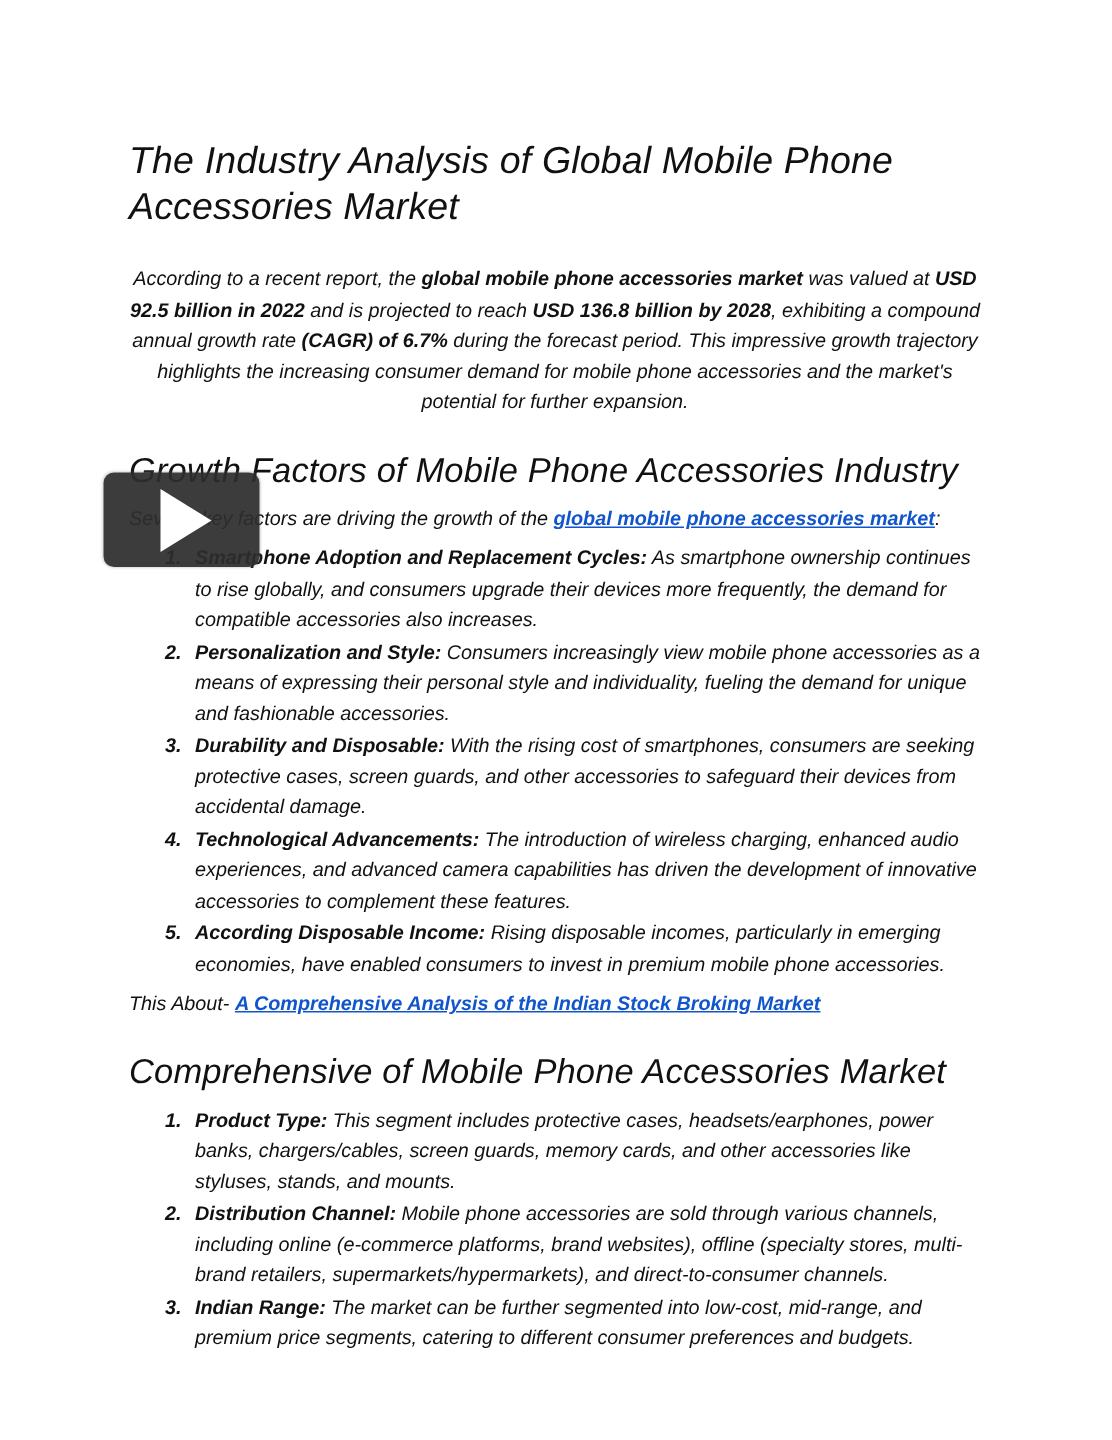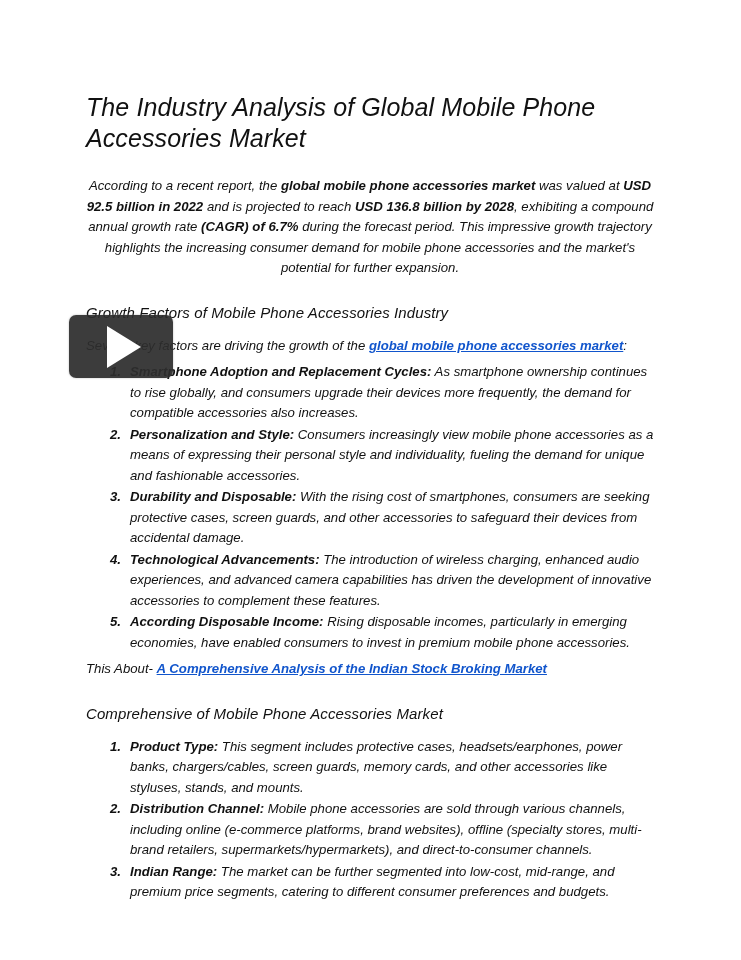--- a/index.html
+++ b/index.html
@@ -30,21 +30,21 @@
   }
   h1.doc-title {
     font-size: 25px;
     font-weight: normal;
     line-height: 31px;
     letter-spacing: 0.1px;
     margin: 0 0 22px 0;
     color: #111111;
   }
   h2.section-heading {
-    font-size: 15px;
+    font-size: 23px;
     font-weight: normal;
     line-height: 24px;
     letter-spacing: 0.1px;
     margin: 22px 0 11px 0;
     color: #111111;
   }
   p.body-text {
     font-size: 13.2px;
     line-height: 20.5px;
     margin: 0 0 4px 0;

